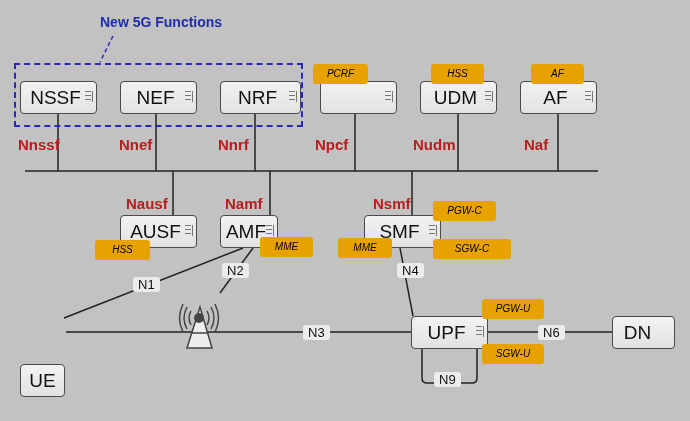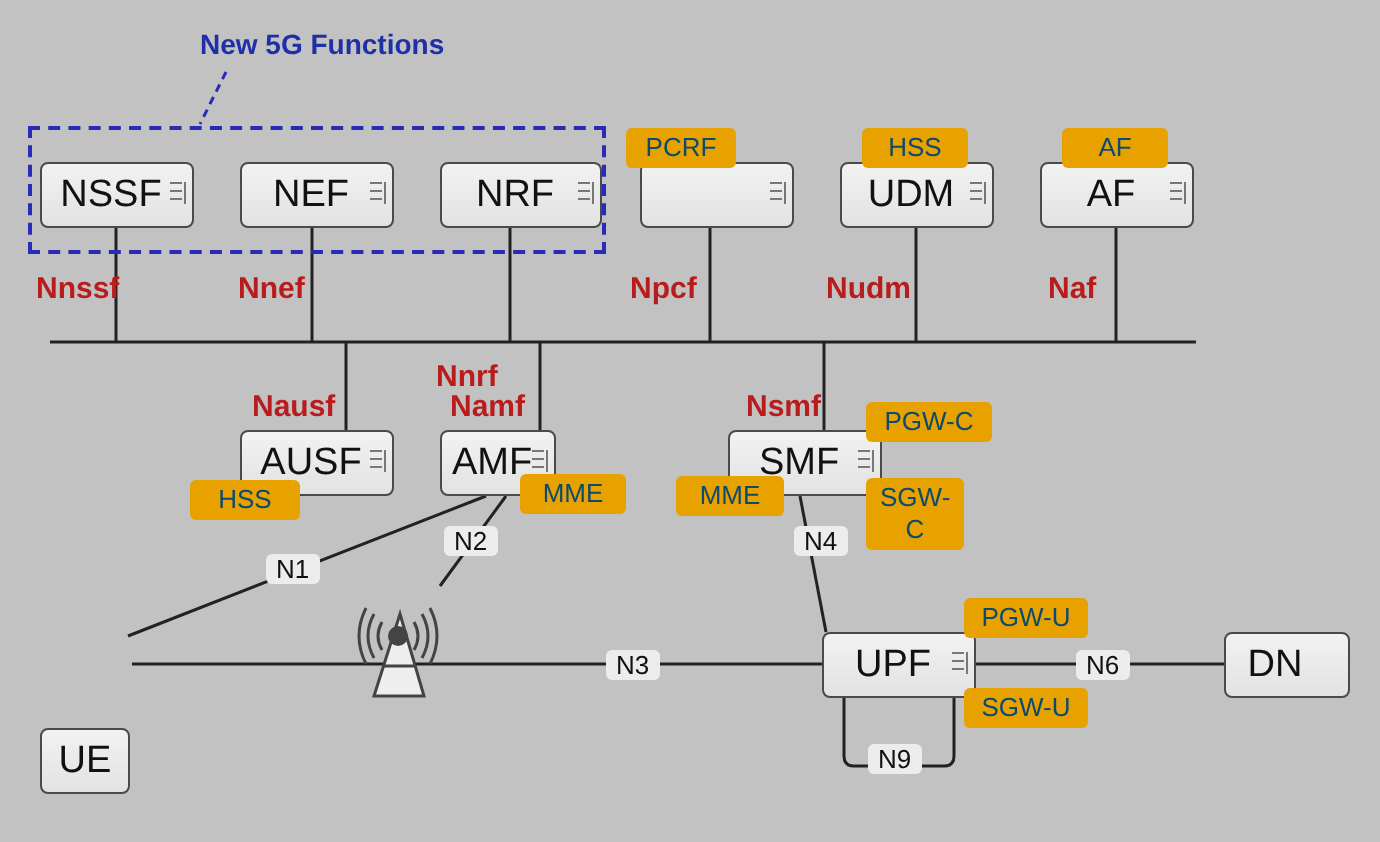--- a/index.html
+++ b/index.html
@@ -6,22 +6,22 @@
   body { width:690px; height:421px; background:#c2c2c2; position:relative; overflow:hidden;
          font-family:"Liberation Sans", "DejaVu Sans", sans-serif; }
   svg.lines { position:absolute; left:0; top:0; width:690px; height:421px; }
   .nf { position:absolute; box-sizing:border-box; background:linear-gradient(#f2f2f2,#e2e2e2);
         border:1.5px solid #4a4a4a; border-radius:4px; display:flex; align-items:center;
         font-size:19px; color:#111; }
   .nf .lbl { flex:1; text-align:center; padding-right:6px; }
   .nf .ports { position:absolute; right:3px; top:50%; transform:translateY(-50%); width:8px; height:14px; }
   .nf .ports span { display:block; height:1px; background:#777; margin-bottom:3px; width:6px; }
   .nf .ports::after { content:""; position:absolute; right:0; top:0; width:1px; height:11px; background:#777; }
-  .tag { position:absolute; background:#e8a200; color:#0c4a6e; font-size:13px; border-radius:3px;
-         padding:2px 7px; line-height:16px; box-sizing:border-box; text-align:center; }
+  .tag { position:absolute; background:#e8a200; color:#000000; font-size:10px; border-radius:3px;
+         padding:2px 7px; line-height:16px; box-sizing:border-box; text-align:center;font-style:italic; }
   .ifl { position:absolute; font-size:15px; color:#b91c1c;font-weight:bold; }
   .ilab { position:absolute; background:#ececec; font-size:13px; color:#111; border-radius:3px;
           padding:0 5px; line-height:15px; }
   .title { position:absolute; left:100px; top:14px; color:#1f2fa8; font-weight:bold; font-size:14px; }
   .group { position:absolute; left:14px; top:63px; width:289px; height:64px; border:2px dashed #2a2ab8; box-sizing:border-box; }
 </style>
 </head>
 <body>
 
 <svg class="lines" viewBox="0 0 690 421">
@@ -109,21 +109,21 @@
       <span></span>
     </span>
   </div>
 
 <div class="tag" style="left:313px;top:64px;width:55px;">PCRF</div>
 <div class="tag" style="left:431px;top:64px;width:53px;">HSS</div>
 <div class="tag" style="left:531px;top:64px;width:53px;">AF</div>
 
 <div class="ifl" style="left:18px;top:136px;">Nnssf</div>
 <div class="ifl" style="left:119px;top:136px;">Nnef</div>
-<div class="ifl" style="left:218px;top:136px;margin-top:44px;">Nnrf</div>
+<div class="ifl" style="left:218px;top:136px;">Nnrf</div>
 <div class="ifl" style="left:315px;top:136px;">Npcf</div>
 <div class="ifl" style="left:413px;top:136px;">Nudm</div>
 <div class="ifl" style="left:524px;top:136px;">Naf</div>
 
 <div class="ifl" style="left:126px;top:195px;">Nausf</div>
 <div class="ifl" style="left:225px;top:195px;">Namf</div>
 <div class="ifl" style="left:373px;top:195px;">Nsmf</div>
 
 <div class="nf" style="left:120px;top:215px;width:77px;height:33px;">
     <span class="lbl">AUSF</span>
@@ -147,21 +147,21 @@
       <span></span>
       <span></span>
       <span></span>
     </span>
   </div>
 
 <div class="tag" style="left:95px;top:240px;width:55px;">HSS</div>
 <div class="tag" style="left:260px;top:237px;width:53px;">MME</div>
 <div class="tag" style="left:433px;top:201px;width:63px;">PGW-C</div>
 <div class="tag" style="left:338px;top:238px;width:54px;">MME</div>
-<div class="tag" style="left:433px;top:239px;width:49px;">SGW-C</div>
+<div class="tag" style="left:433px;top:239px;width:78px;">SGW-C</div>
 
 <div class="nf" style="left:20px;top:316px;width:45px;height:33px;margin-top:48px;">
     <span class="lbl" style="padding-right:0">UE</span>
   </div>
 <div class="nf" style="left:411px;top:316px;width:77px;height:33px;">
     <span class="lbl">UPF</span>
     <span class="ports">
       <span></span>
       <span></span>
       <span></span>

